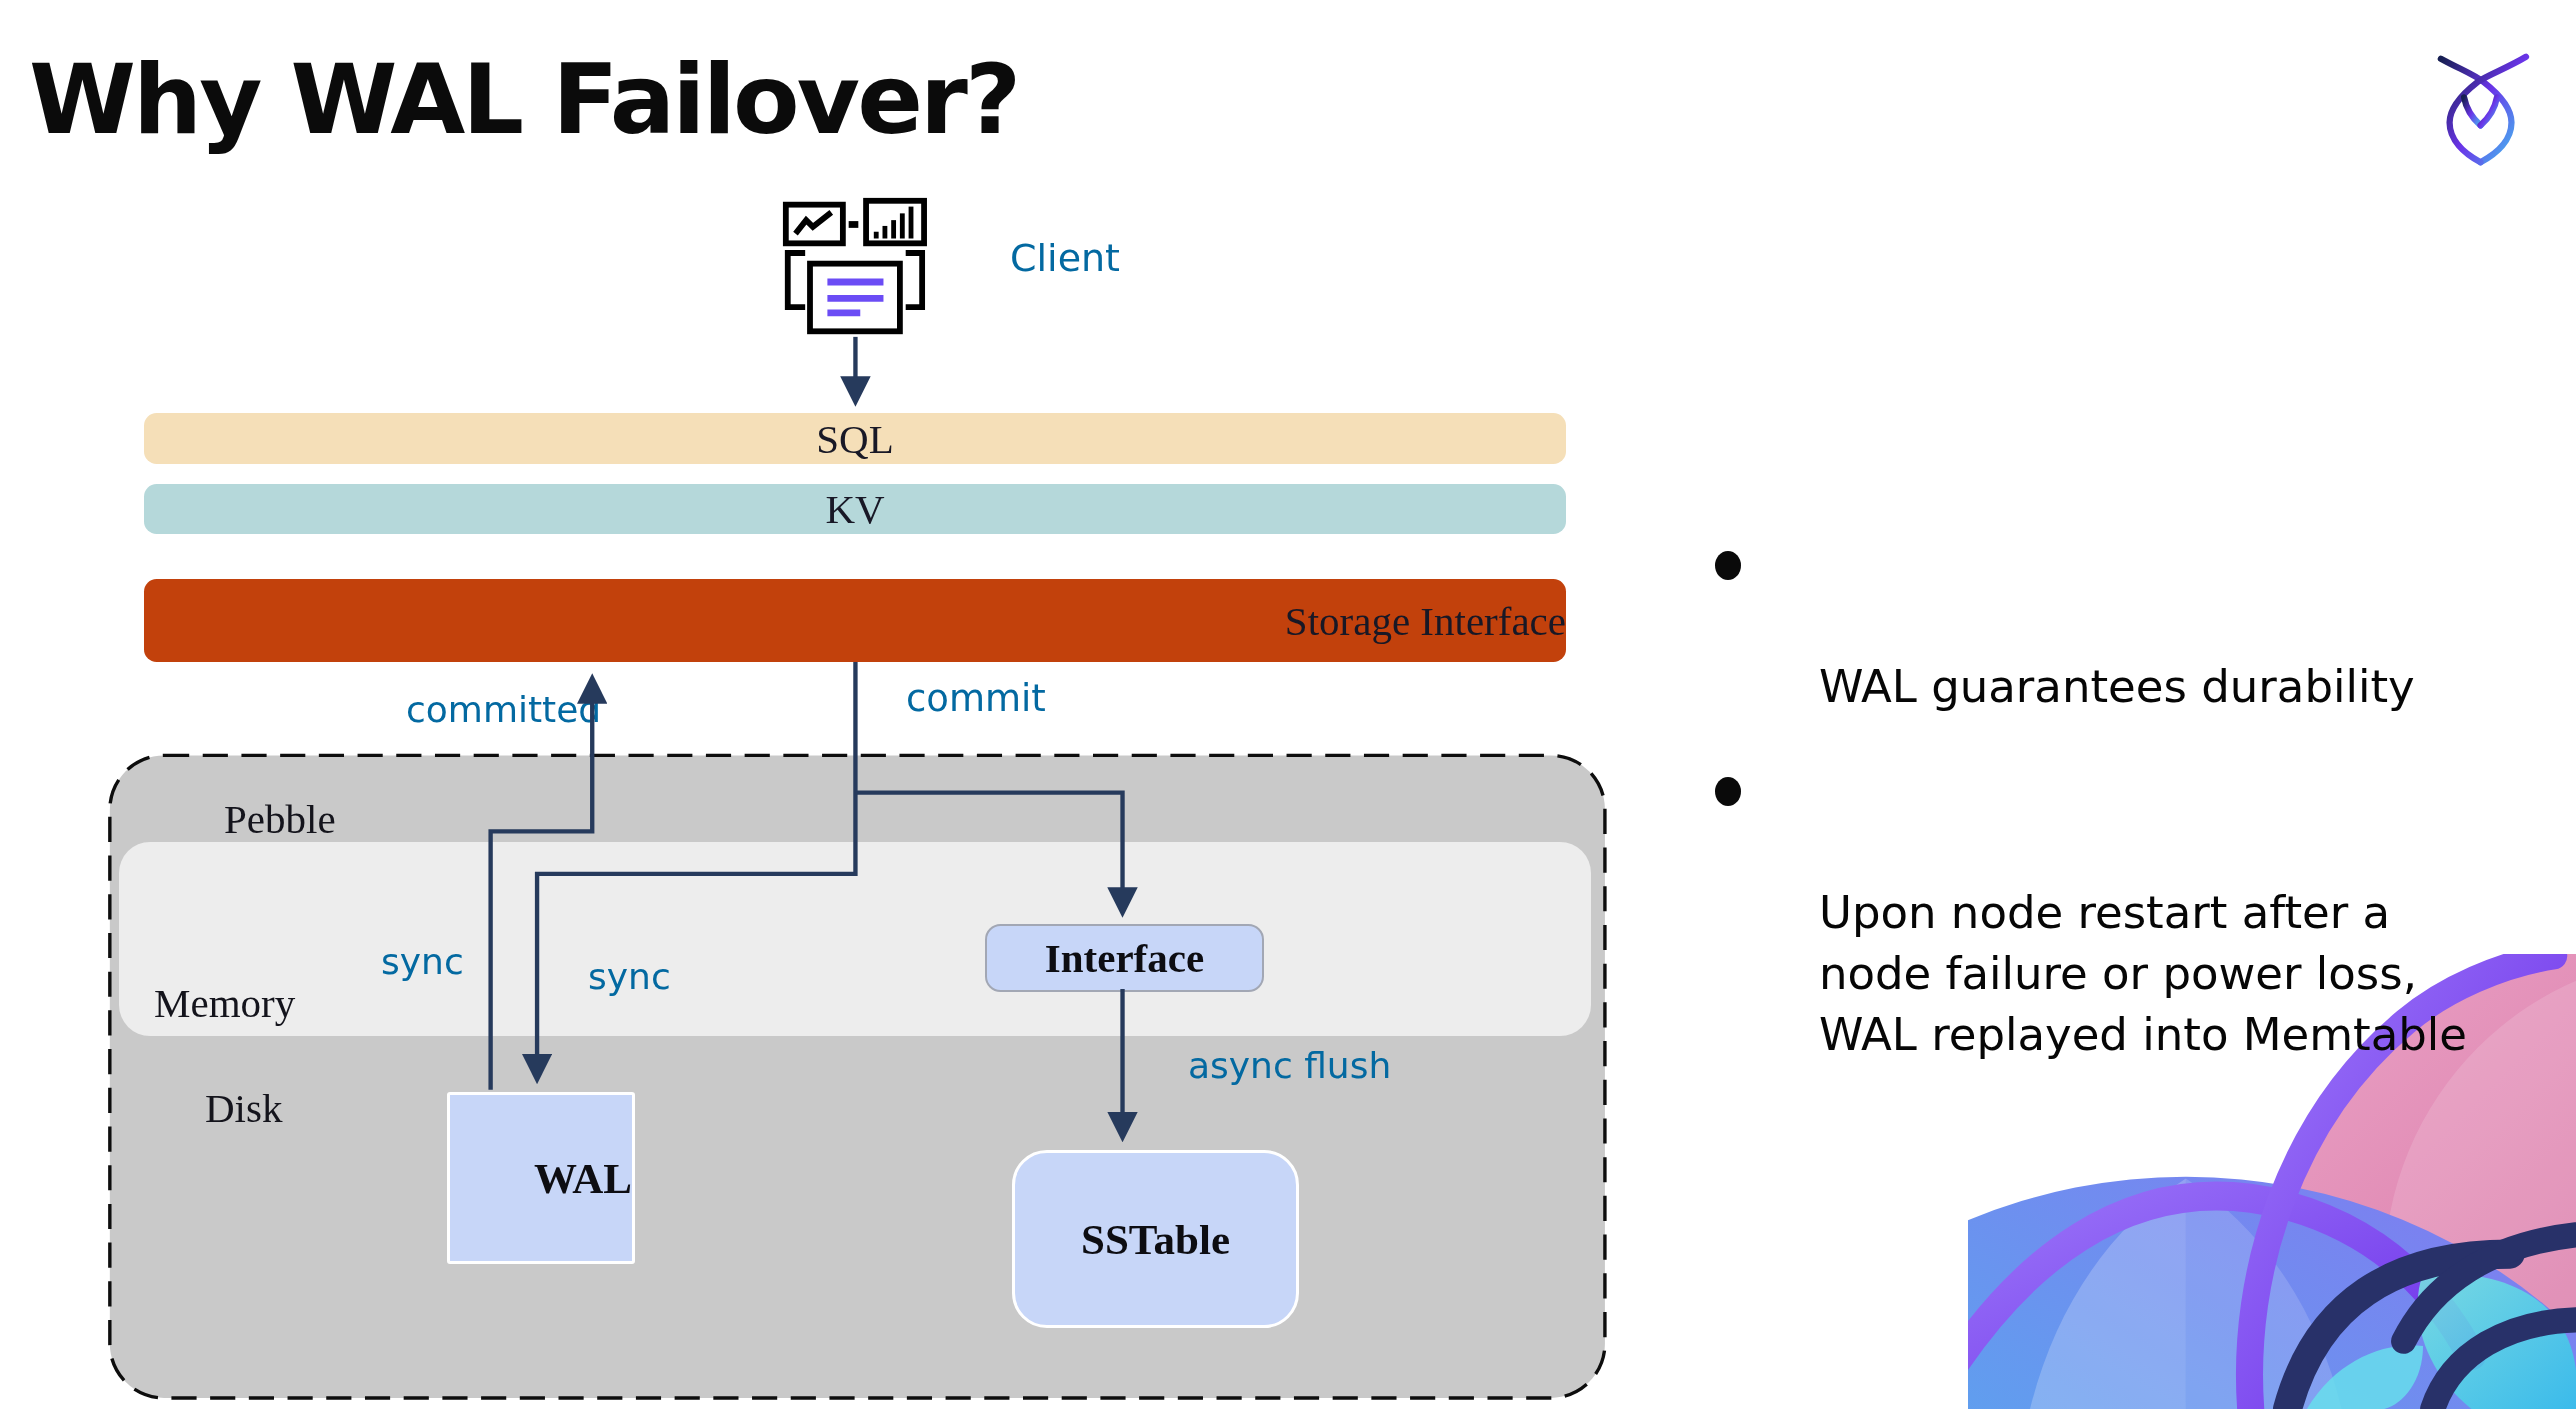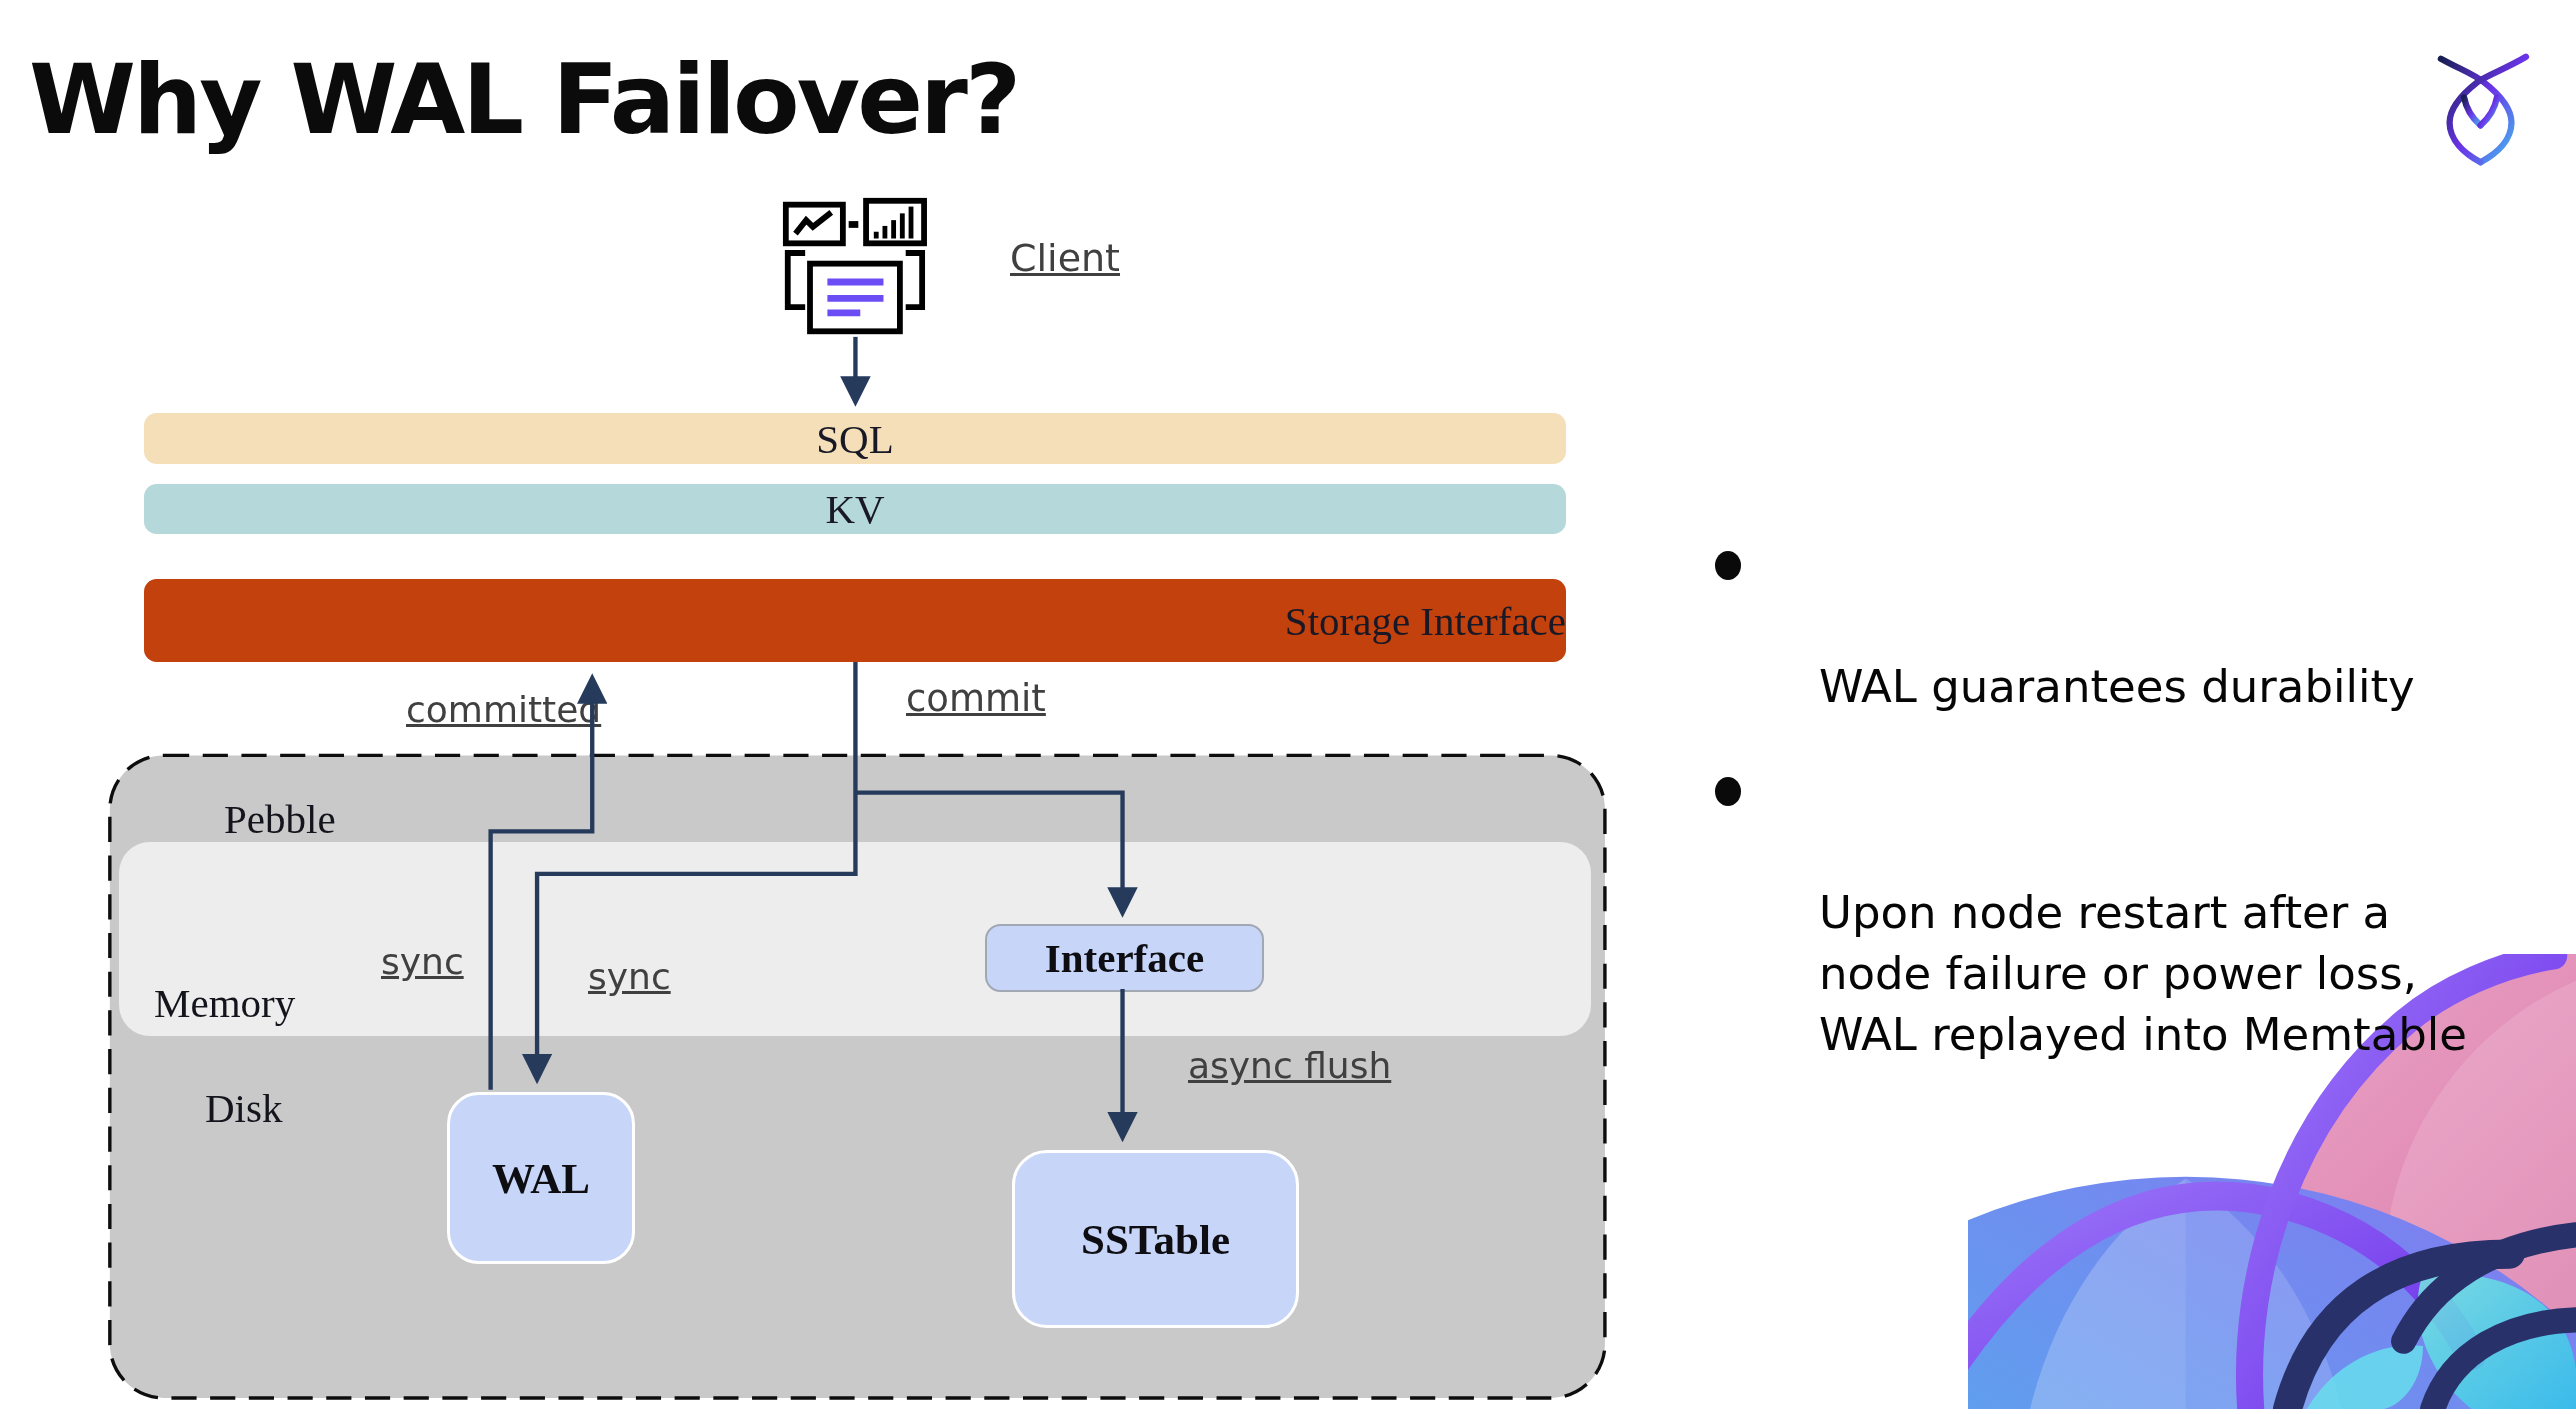--- a/index.html
+++ b/index.html
@@ -25,29 +25,29 @@
   
   .memory-band{left:119px;top:842px;width:1472px;height:194px;border-radius:31px;z-index:2;}
   .region-label{font-family:"Liberation Serif","DejaVu Serif",serif;font-size:41px;color:#14141c;z-index:4;}
   .lbl-pebble{left:224px;top:795px;}
   .lbl-memory{left:154px;top:979px;}
   .lbl-disk{left:205px;top:1084px;}
 
   
   .node{z-index:5;display:flex;align-items:center;justify-content:center;
         font-family:"Liberation Serif","DejaVu Serif",serif;font-weight:bold;color:#0d0d12;}
-  .node-wal{left:447px;top:1092px;width:182px;height:166px;border-radius:32px;
-            border:3.9px solid #ffffff;font-size:43px;}
+  .node-wal{left:447px;top:1092px;width:182px;height:166px;border-radius:3px;
+            border:3.9px solid #ffffff;font-size:43px;justify-content:flex-end;}
   .node-memtable{left:985px;top:924px;width:275px;height:64px;border-radius:15.5px;
             border:2.9px solid #a2a7b4;font-size:41px;}
   .node-sstable{left:983px;top:1150px;width:281px;height:172px;border-radius:35px;
             border:3.9px solid #ffffff;font-size:43px;}
 
   
-  .edge-label{font-size:36px;color:#404040;z-index:6;text-decoration:underline;}
+  .edge-label{font-size:36px;color:#0369a1;z-index:6;}
   .lbl-committed{left:406px;top:689px;}
   .lbl-commit{left:906px;top:677px;font-size:37px;}
   .lbl-sync-left{left:381px;top:941px;}
   .lbl-sync-right{left:588px;top:956px;}
   .lbl-async{left:1188px;top:1045px;}
   .lbl-client{left:1010px;top:236px;font-size:38px;}
 
   
   .bullets{left:1707px;top:534px;width:852px;z-index:4;}
   .bullet-item{position:relative;padding-left:112px;font-size:45px;line-height:61px;

